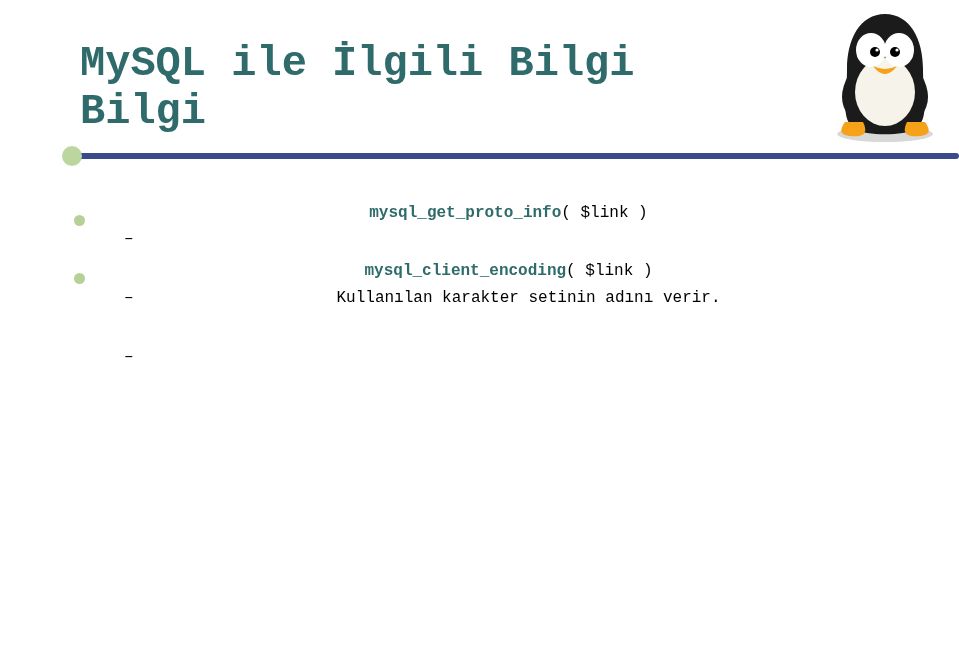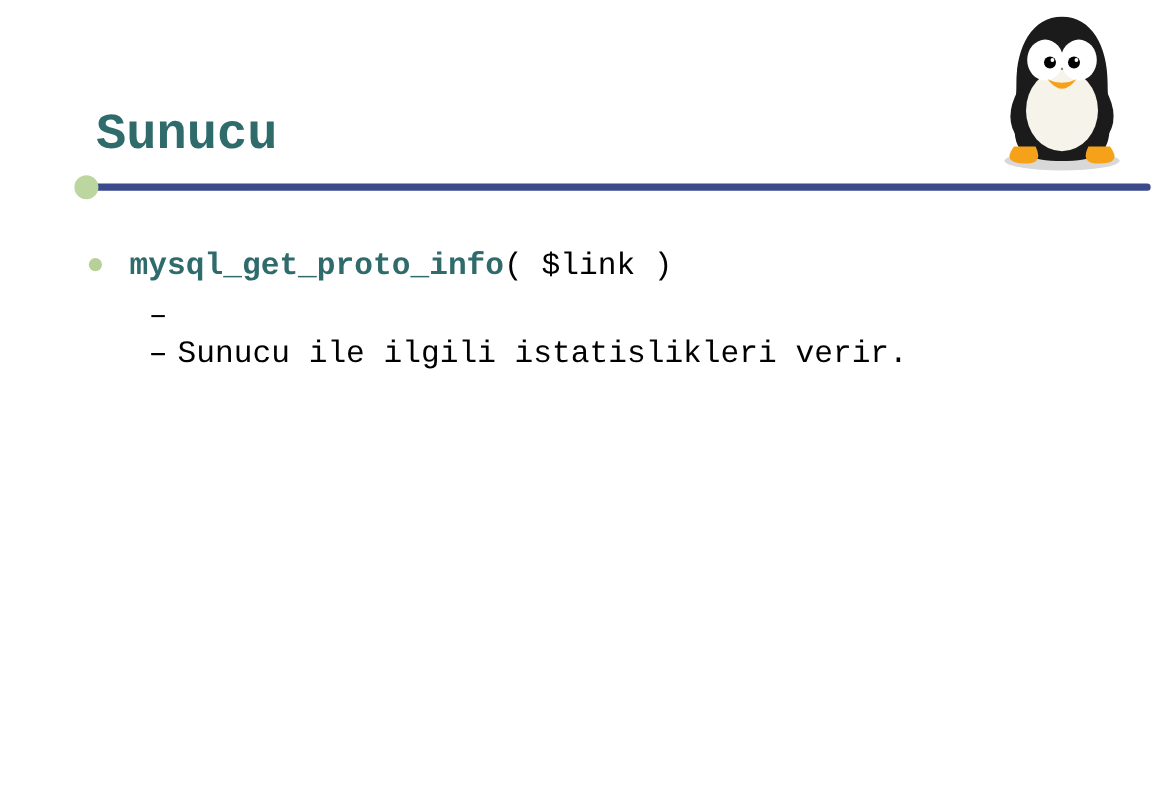--- a/index.html
+++ b/index.html
@@ -41,23 +41,24 @@
   .underline-bar .dot {
     position: absolute;
     top: 1px;
     left: -8px;
     width: 20px;
     height: 20px;
     background: #bcd6a0;
     border-radius: 50%;
   }
   .content {
-    font-size: 26px;
+    font-size: 16px;
     color: #000;
     line-height: 1.55;
+    text-align: center;
   }
   .item {
     margin-bottom: 34px;
   }
   .func-line {
     position: relative;
     padding-left: 28px;
   }
   .bullet {
     position: absolute;
@@ -110,48 +111,52 @@
     <circle cx="52" cy="46" r="1.6" fill="#fff"></circle>
     <circle cx="72" cy="46" r="1.6" fill="#fff"></circle>
     <path d="M48 62 Q60 78 72 62 Q60 68 48 62 Z" fill="#f6a11a"></path>
     <path d="M20 118 Q8 134 34 132 Q44 130 38 118 Z" fill="#f6a11a"></path>
     <path d="M100 118 Q112 134 86 132 Q76 130 82 118 Z" fill="#f6a11a"></path>
     <path d="M24 70 Q10 95 24 112 Q30 95 30 72 Z" fill="#1b1b1b"></path>
     <path d="M96 70 Q110 95 96 112 Q90 95 90 72 Z" fill="#1b1b1b"></path>
   </svg>
 
   <div class="title">
-    <br>
-    <span>Sunucu</span>
+    <span>MySQL ile İlgili Bilgi</span><br>
+    <span>Bilgi</span>
   </div>
 
   <div class="underline-bar">
     <div class="line"></div>
     <div class="dot"></div>
   </div>
 
   <div class="content">
 
     <div class="item">
       <div class="func-line">
         <span class="bullet"></span>
         <span class="func-name">mysql_get_proto_info</span><span class="args">( $link )</span>
       </div>
       <div class="desc-line">
         <span class="dash">–</span>
       </div>
     </div>
 
     <div class="item">
+      <div class="func-line">
+        <span class="bullet"></span>
+        <span class="func-name">mysql_client_encoding</span><span class="args">( $link )</span>
+      </div>
       <div class="desc-line">
         <span class="dash">–</span>
+        <span>Kullanılan karakter setinin adını verir.</span>
       </div>
     </div>
 
     <div class="item">
       <div class="desc-line">
         <span class="dash">–</span>
-        <span>Sunucu ile ilgili istatislikleri verir.</span>
       </div>
     </div>
 
   </div>
 </div>
 
 </body></html>

